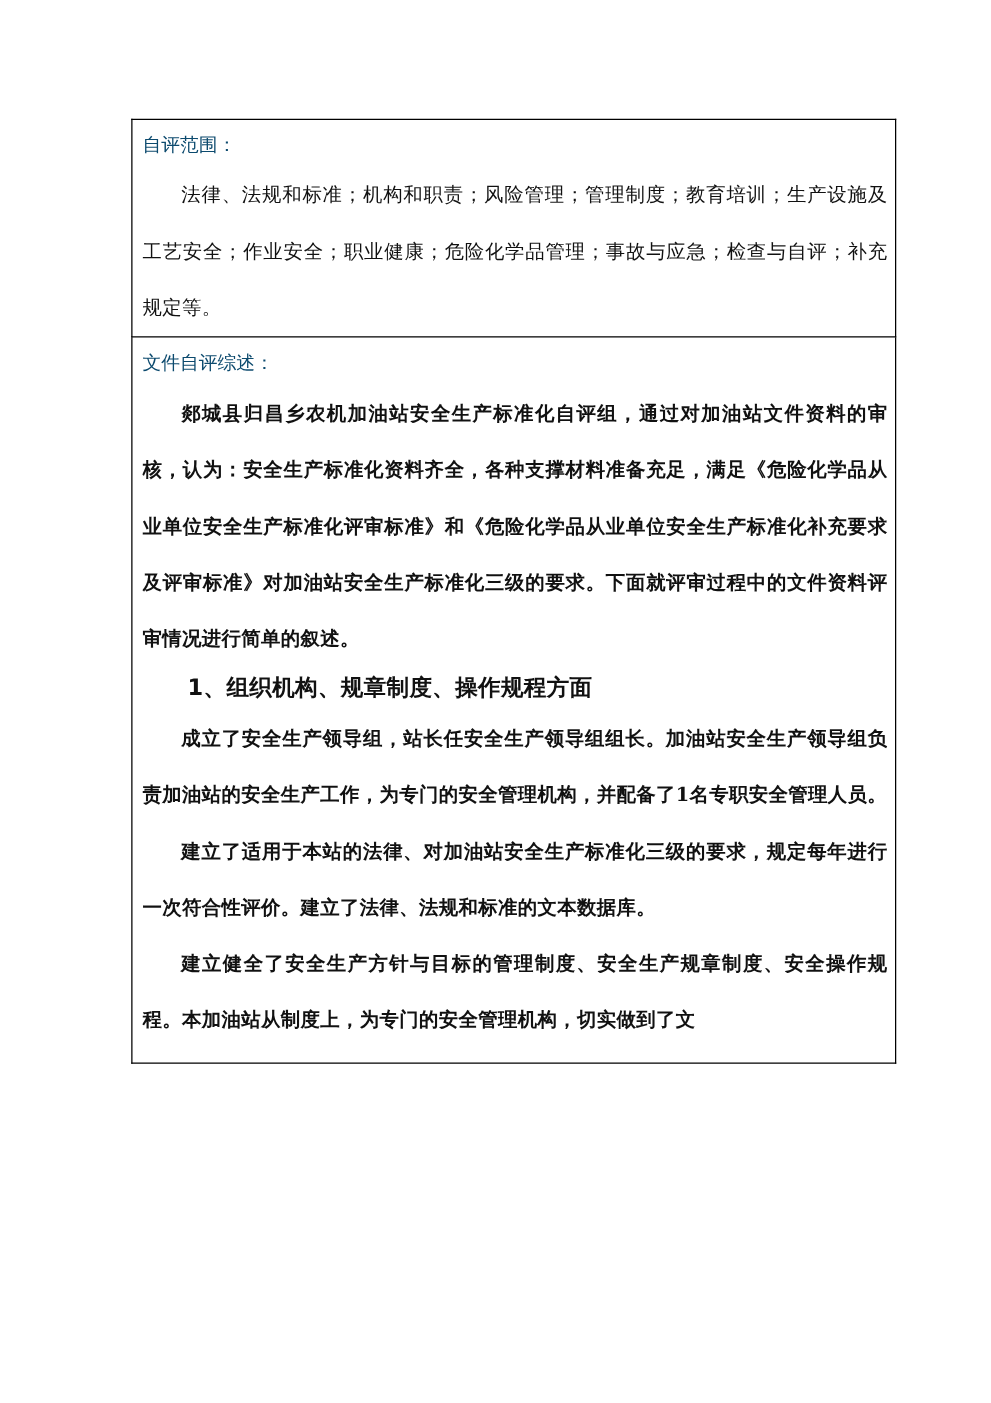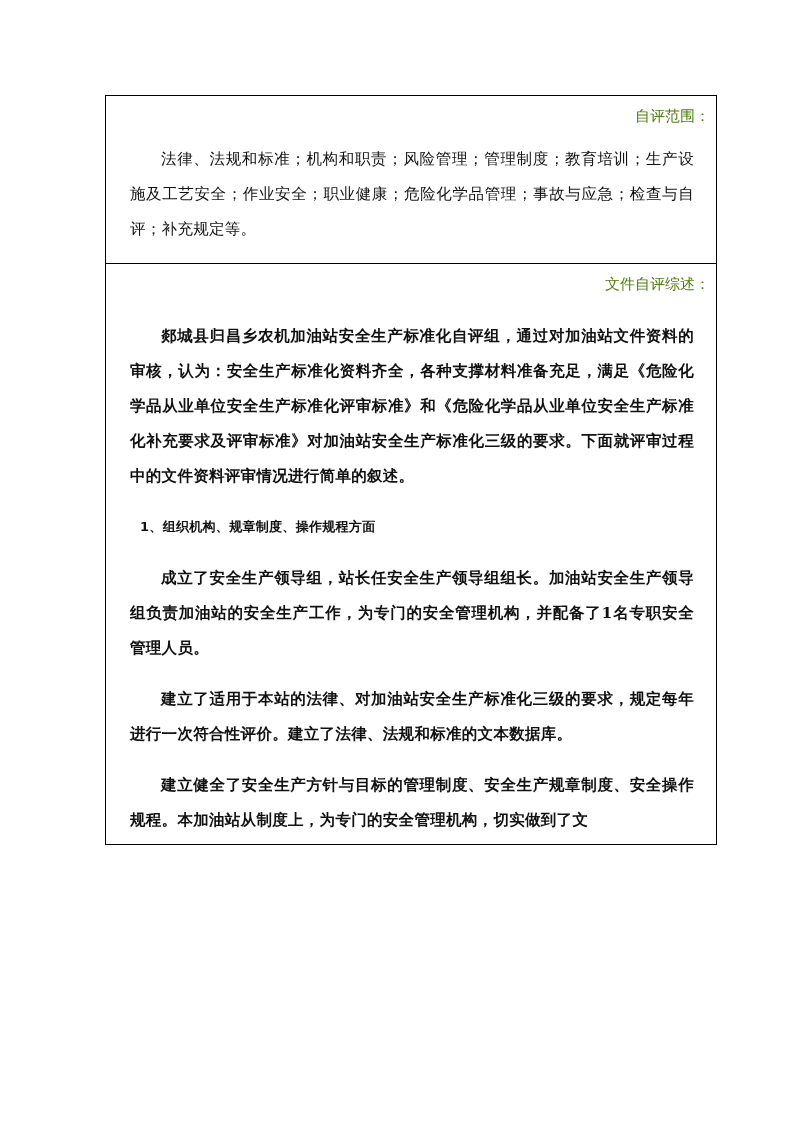--- a/index.html
+++ b/index.html
@@ -27,35 +27,34 @@
       border: 1px solid #000000;
       padding: 0 6px 0 8px;
       vertical-align: top;
     }
     .cell-title {
       font-family: "DejaVu Sans", "Liberation Sans", sans-serif;
       font-size: 15px;
       line-height: 20px;
       margin: 10px 0 8px 0;
       font-weight: normal;
-      color: #4d7c0f;
-      text-align: right;
+      color: #0c4a6e;
     }
     .para {
       font-size: 15.5px;
-      line-height: 35px;
-      margin: 16px;
+      line-height: 45px;
+      margin: 0;
       text-indent: 2em;
       text-align: justify;
       letter-spacing: 0.3px;
       word-break: break-all;
     }
     .subheading {
       font-family: "DejaVu Sans", "Liberation Sans", sans-serif;
-      font-size: 13px;
+      font-size: 18px;
       line-height: 35px;
       margin: 0;
       text-indent: 2em;
       letter-spacing: 0.3px;
     }
     .row-scope td { height: 166px; }
     .row-criteria td { height: 167px; }
     .row-summary td { height: 580px; overflow: hidden; }
     .summary-body { height: 540px; overflow: hidden; font-weight: bold; }
   </style>

